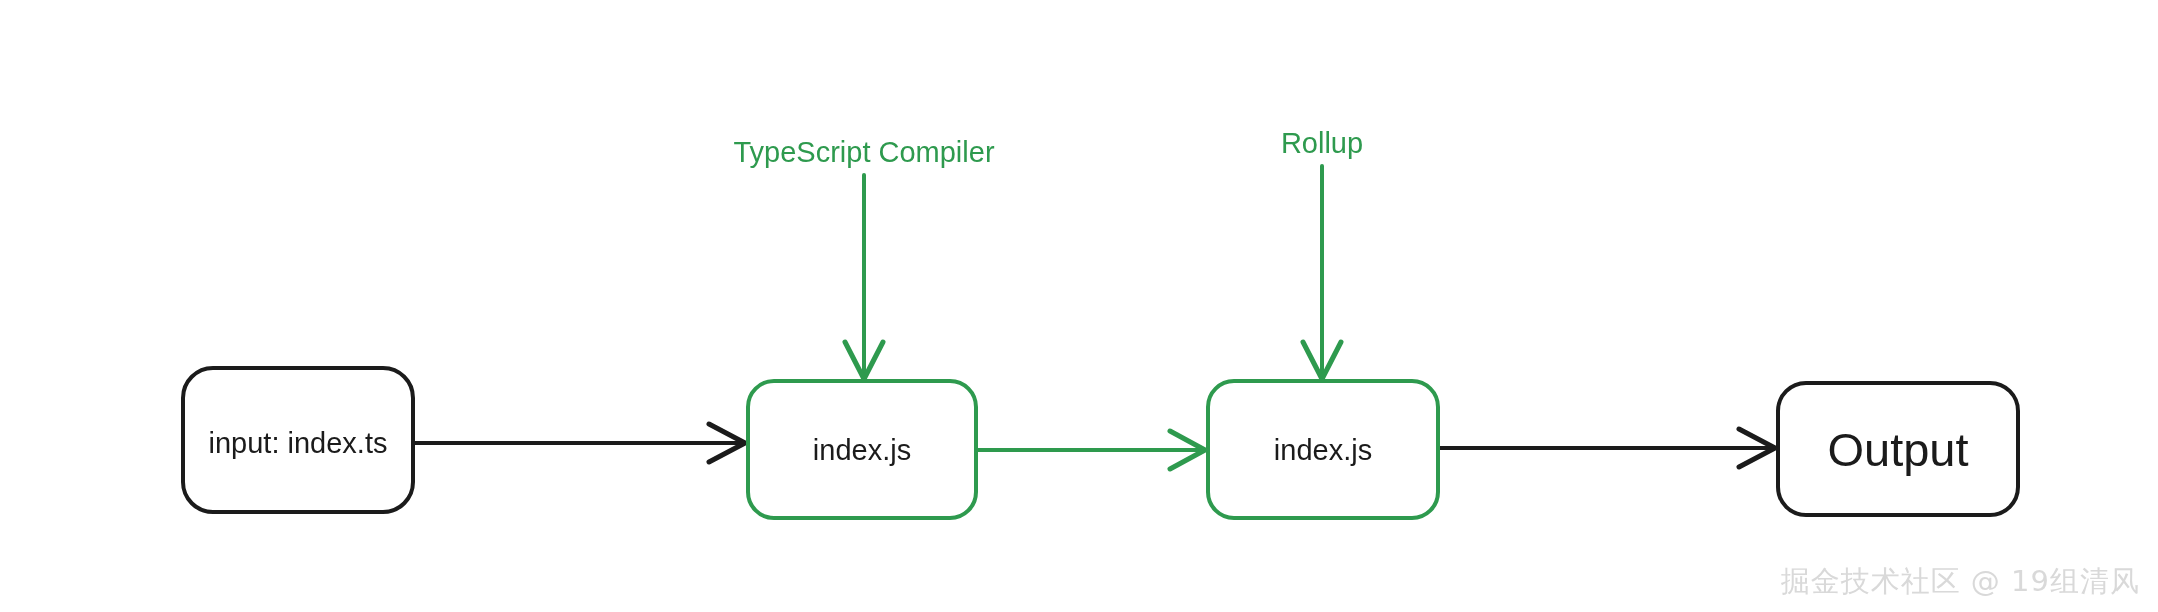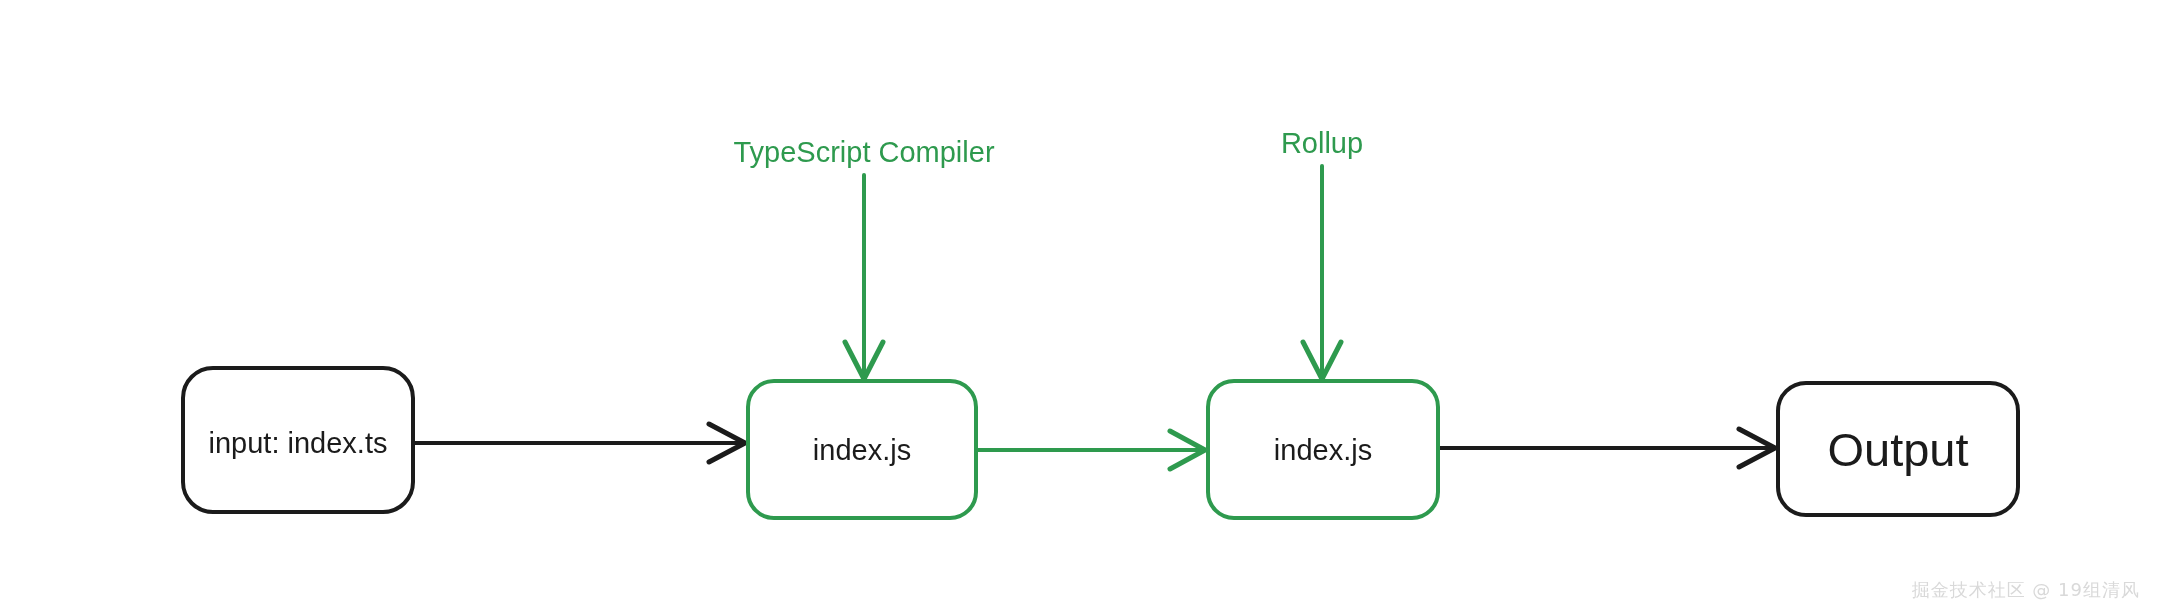--- a/index.html
+++ b/index.html
@@ -36,21 +36,21 @@
   }
   .edge-label {
     font-family: "Liberation Sans", sans-serif;
     font-size: 29px;
   }
   .watermark {
     position: absolute;
     right: 18px;
     bottom: 10px;
     font-family: "DejaVu Sans", sans-serif;
-    font-size: 18px;
+    font-size: 29px;
     color: #d9d9d9;
     letter-spacing: 1px;
     white-space: nowrap;
     user-select: none;
   }
 </style>
 </head>
 <body>
 
 <div id="canvas">

